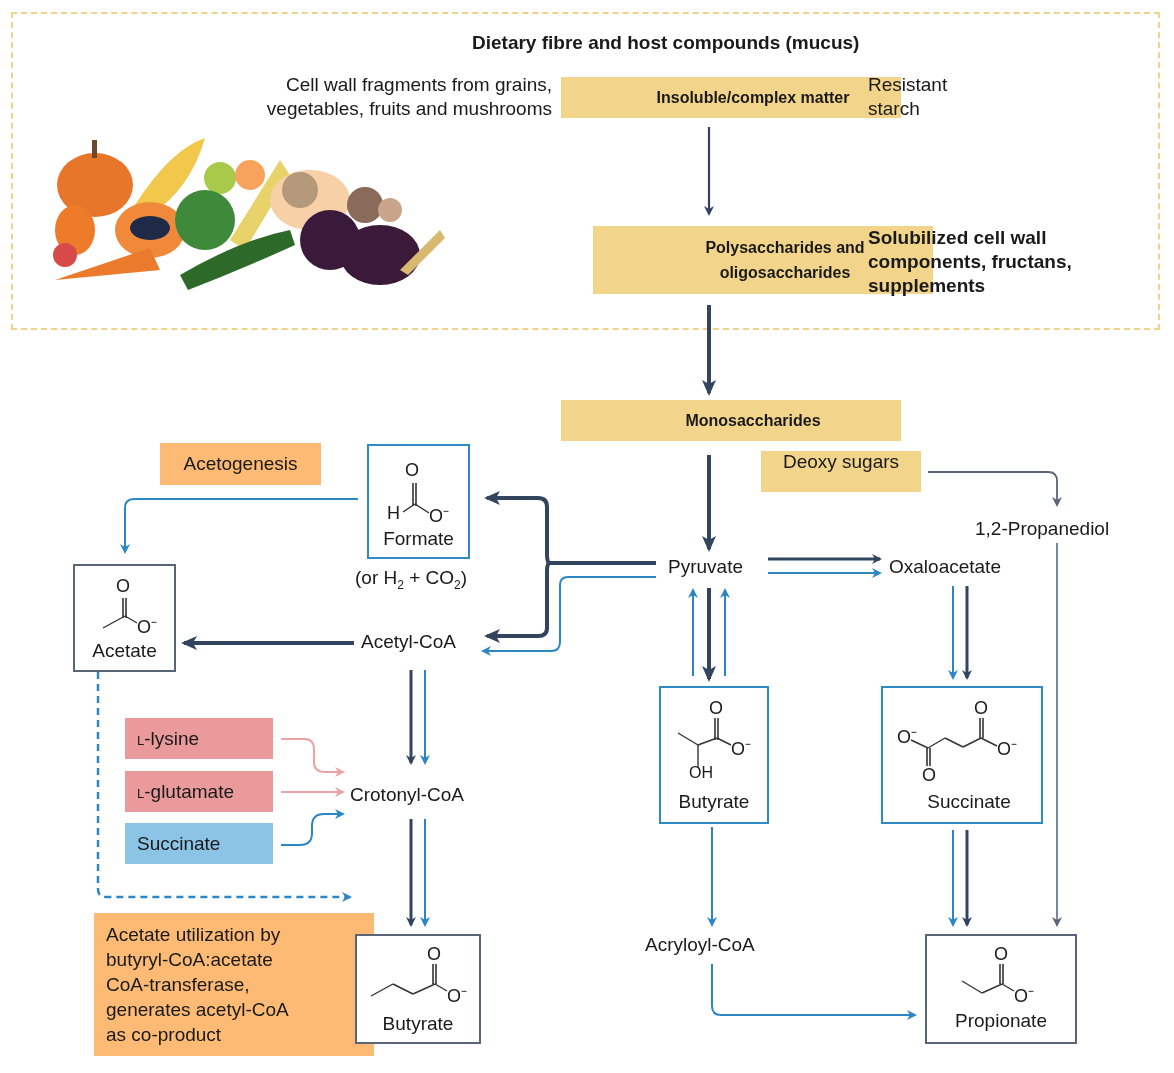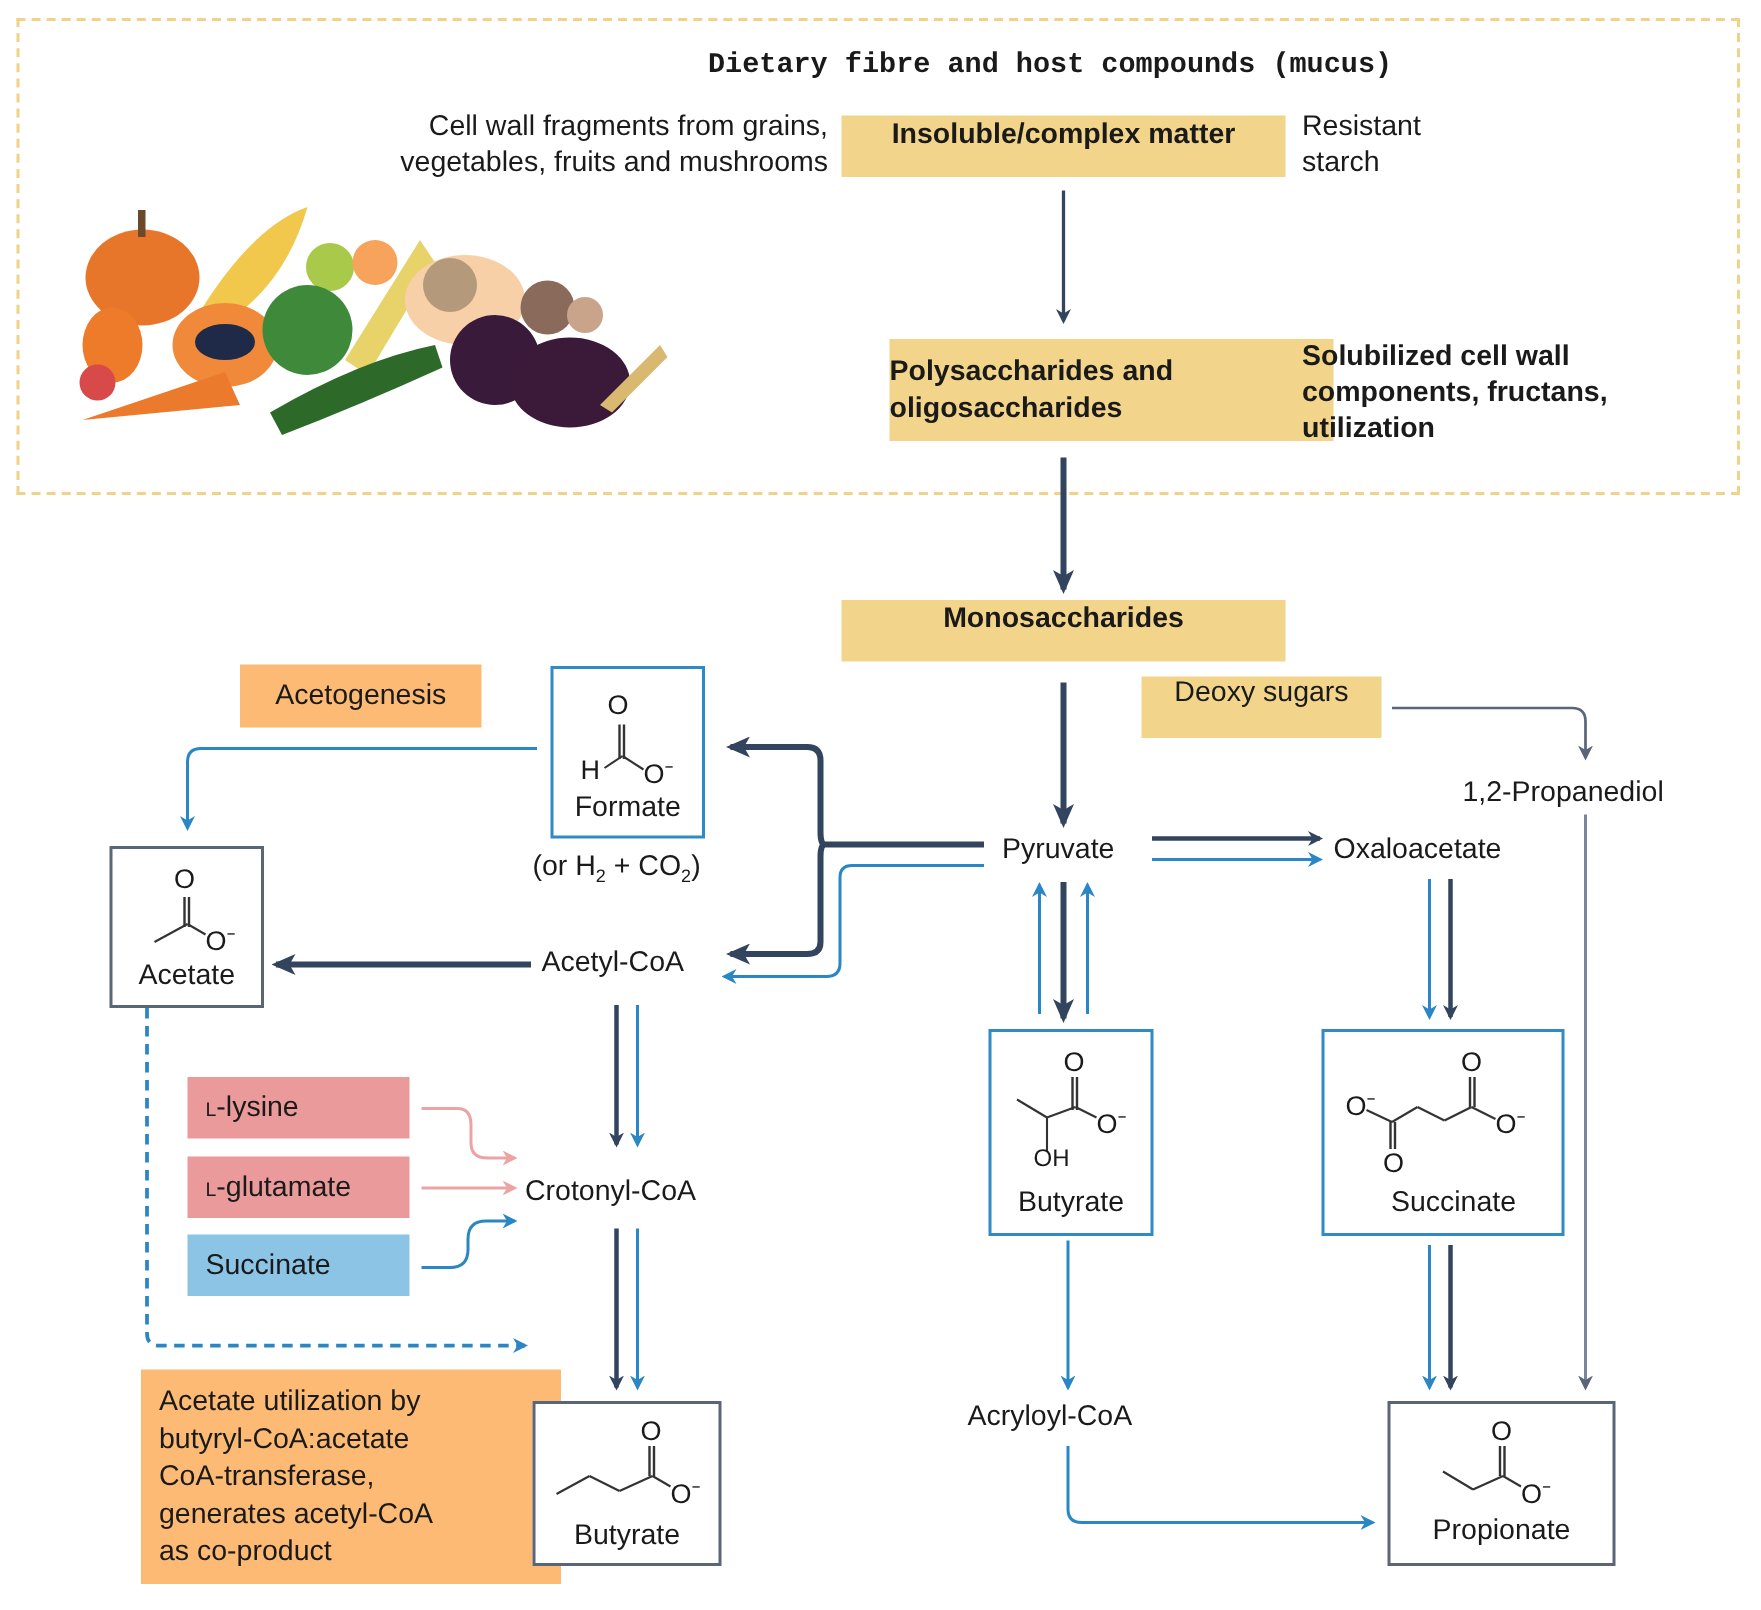--- a/index.html
+++ b/index.html
@@ -1,38 +1,38 @@
 <!DOCTYPE html>
 <html><head>
 <meta charset="utf-8">
 <style>
   html, body { margin:0; padding:0; background:#ffffff; }
   body { width:1174px; height:1073px; position:relative; overflow:hidden;
          font-family:"Liberation Sans", sans-serif; color:#1a1a1a; }
   .abs { position:absolute; }
   .txt { font-size:19px; line-height:24px; }
   .bold { font-weight:bold; }
-  .ybox { background:#f2d58a; display:flex; align-items:flex-start; justify-content:center; text-align:center; font-weight:bold; font-size:19px; line-height:25px; }
+  .ybox { background:#f2d58a; display:flex; align-items:center; justify-content:center; text-align:center; font-weight:bold; font-size:16px; line-height:25px;padding-left:44px; }
   .ybox-plain { background:#f2d58a; display:flex; justify-content:center; font-size:19px; }
   .mol { border:2px solid #2e8bc6; background:#fff; }
   .mol.dark { border-color:#5a6577; }
   .mol-label { position:absolute; left:0; right:0; text-align:center; font-size:19px; }
   .pink { background:#ea9a9a; font-size:19px; display:flex; align-items:center; padding-left:12px; box-sizing:border-box; }
   .blue { background:#8cc4e6; font-size:19px; display:flex; align-items:center; padding-left:12px; box-sizing:border-box; }
   .lightblue { background:#fdba74; font-size:19px; }
   .frame { border:2px dashed #f0d28a; box-sizing:border-box; }
   svg.overlay { position:absolute; left:0; top:0; }
   .smallcaps { font-variant:small-caps; }
 </style>
 </head>
 <body>
 
 <div class="abs frame" style="left:11px; top:12px; width:1149px; height:318px;"></div>
 
-<div class="abs txt bold" style="left:472px; top:31px; font-size:19px;font-family:Liberation Mono, monospace;">Dietary fibre and host compounds (mucus)</div>
+<div class="abs txt bold" style="left:472px; top:31px; font-size:19px;">Dietary fibre and host compounds (mucus)</div>
 
 <div class="abs txt" style="left:190px; top:73px; width:362px; text-align:right;">
   <div>Cell wall fragments from grains,</div>
   <div>vegetables, fruits and mushrooms</div>
 </div>
 
 <svg class="abs" style="left:40px; top:130px;" width="430" height="170" viewBox="0 0 430 170">
   <ellipse cx="55" cy="55" rx="38" ry="32" fill="#e8762a"></ellipse>
   <rect x="52" y="10" width="5" height="18" fill="#6b4a2b"></rect>
   <path d="M95 75 Q130 20 165 8 Q150 60 110 85 Z" fill="#f1c84b"></path>
@@ -63,21 +63,21 @@
   <div>starch</div>
 </div>
 
 <div class="abs ybox" style="left:593px; top:226px; width:296px; height:68px; flex-direction:column;">
   <div>Polysaccharides and</div>
   <div>oligosaccharides</div>
 </div>
 <div class="abs txt" style="left:868px; top:226px;font-weight:bold;">
   <div>Solubilized cell wall</div>
   <div>components, fructans,</div>
-  <div>utilization</div>
+  <div>supplements</div>
 </div>
 
 <div class="abs ybox" style="left:561px; top:400px; width:296px; height:41px;">
   <span>Monosaccharides</span>
 </div>
 
 <div class="abs ybox-plain" style="left:761px; top:451px; width:160px; height:41px;">
   <span>Deoxy sugars</span>
 </div>
 

